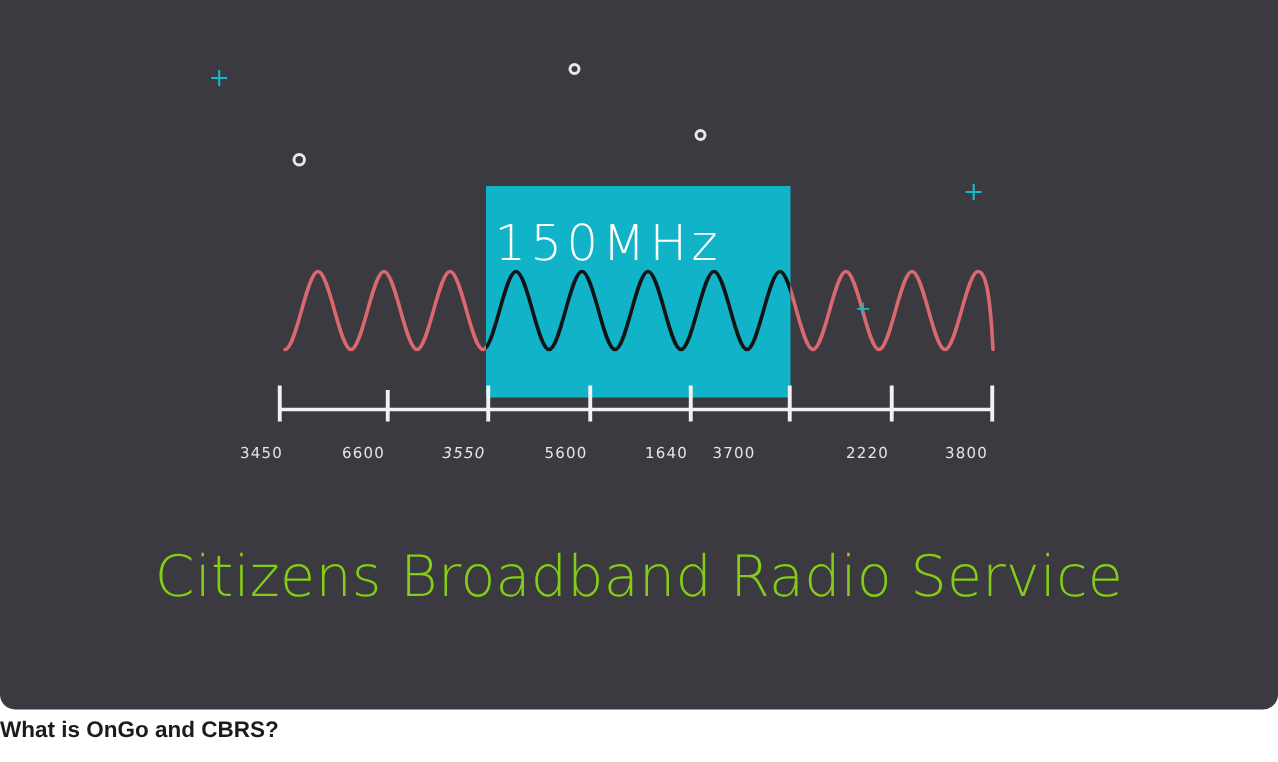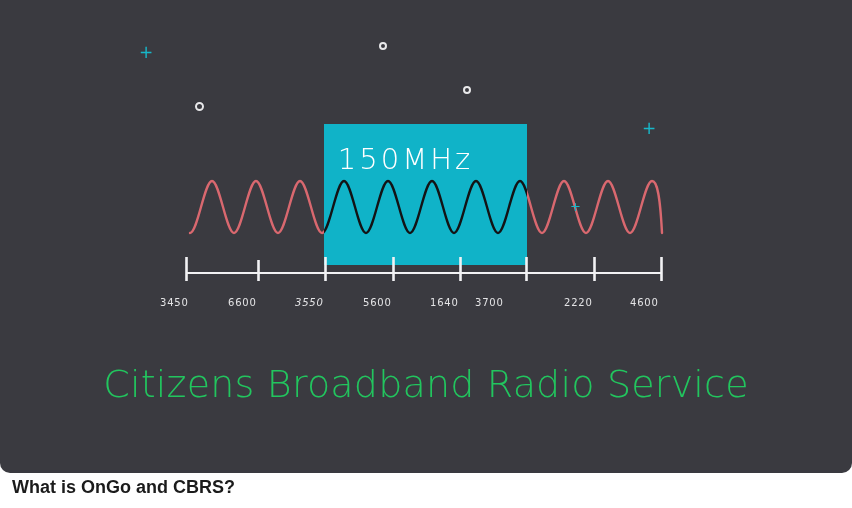--- a/index.html
+++ b/index.html
@@ -60,21 +60,21 @@
     background: #10b3c8;
   }
 
   #band-width-label {
     position: absolute;
     left: 324px;
     top: 142px;
     width: 163px;
     text-align: center;
     color: #ffffff;
-    font-size: 29px;
+    font-size: 33px;
     font-weight: 300;
     letter-spacing: 3px;
     font-family: "DejaVu Sans", sans-serif;
     white-space: nowrap;
   }
 
   #waveform-svg {
     position: absolute;
     left: 0;
     top: 0;
@@ -94,39 +94,38 @@
     letter-spacing: 0.8px;
     font-family: "DejaVu Sans", sans-serif;
   }
 
   #hero-title {
     position: absolute;
     left: 0;
     top: 362px;
     width: 852px;
     text-align: center;
-    color: #22c55e;
+    color: #84cc16;
     font-size: 38px;
     font-weight: 300;
     letter-spacing: 0.2px;
     font-family: "DejaVu Sans", sans-serif;
     white-space: nowrap;
   }
 
   #caption-heading {
     position: absolute;
     left: 0;
     top: 487px;
     color: #1b1b1b;
-    font-size: 18px;
+    font-size: 15px;
     font-weight: bold;
     font-family: "Liberation Sans", sans-serif;
     white-space: nowrap;
     transform: translateY(-50%);
-    padding-left: 12px;
   }
 </style>
 </head>
 <body>
 
 <div id="hero-card">
 
   <div id="spectrum-figure">
 
     <div class="deco-ring" style="left:195px; top:102px; width:9px; height:9px;"></div>
@@ -244,21 +243,21 @@
 
     <div class="deco-plus" style="left:570px; top:200px; font-size:13px;">+</div>
 
     <div class="axis-tick-label" style="left:190px;">3450</div>
     <div class="axis-tick-label" style="left:258px;">6600</div>
     <div class="axis-tick-label" style="left:325px;font-style:italic;">3550</div>
     <div class="axis-tick-label" style="left:393px;">5600</div>
     <div class="axis-tick-label" style="left:460px;">1640</div>
     <div class="axis-tick-label" style="left:505px;">3700</div>
     <div class="axis-tick-label" style="left:594px;">2220</div>
-    <div class="axis-tick-label" style="left:660px;">4600</div>
+    <div class="axis-tick-label" style="left:660px;">3800</div>
 
   </div>
 
   <div id="hero-title">Citizens Broadband Radio Service</div>
 
 </div>
 
 <div id="caption-heading">What is OnGo and CBRS?</div>
 
 </body></html>

